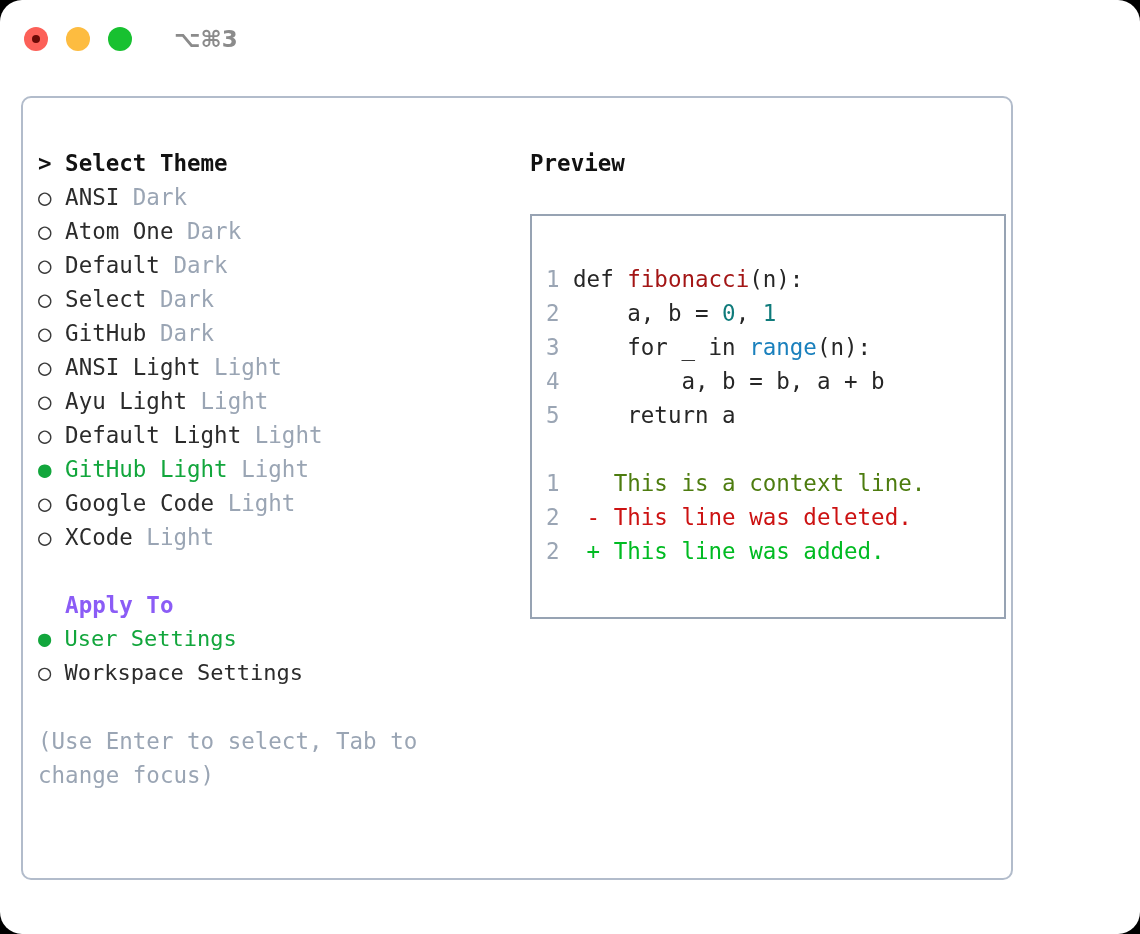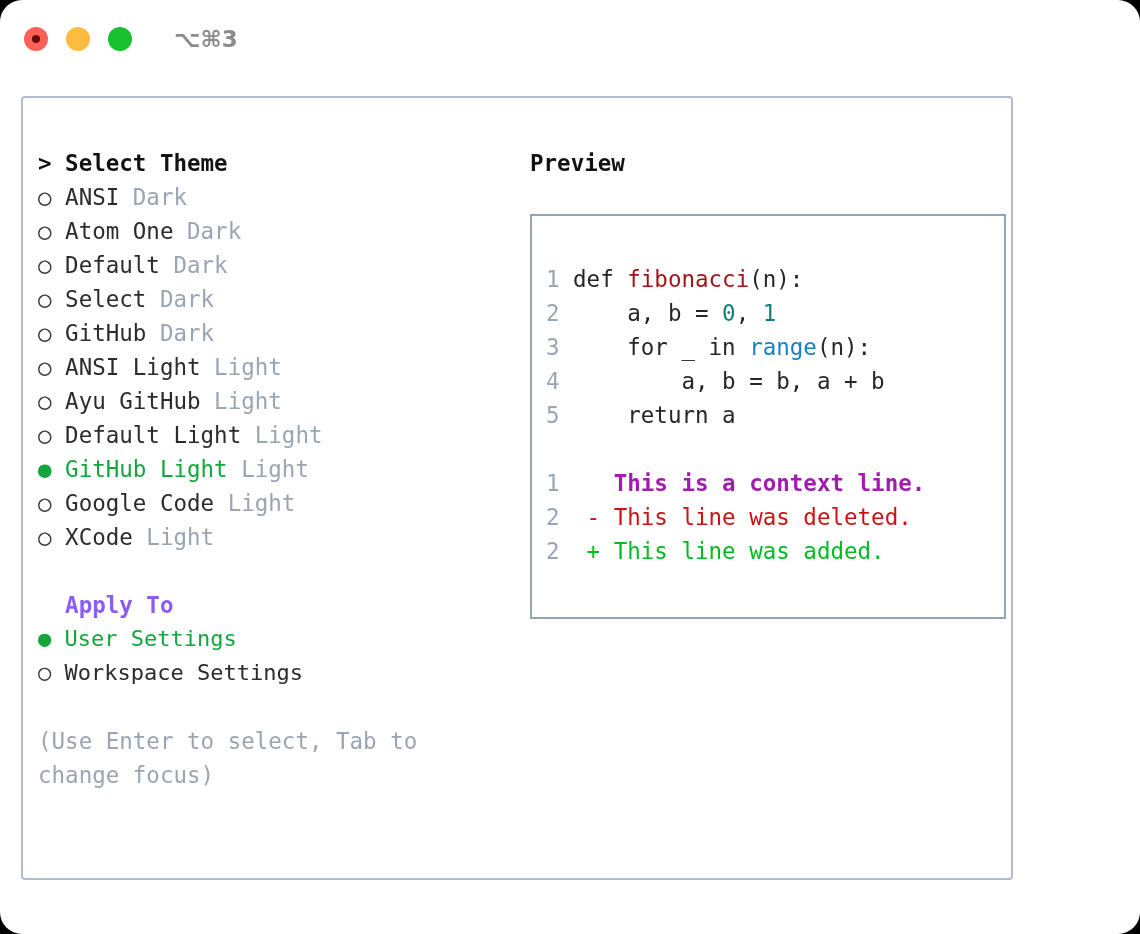--- a/index.html
+++ b/index.html
@@ -69,21 +69,21 @@
   }
 
   
   .panel {
     position: absolute;
     left: 21px;
     top: 96px;
     width: 992px;
     height: 784px;
     border: 2px solid #b2bccb;
-    border-radius: 4px;
+    border-radius: 10px;
     box-sizing: border-box;
     background: #ffffff;
   }
 
   .columns {
     position: absolute;
     left: 0; top: 0;
     width: 100%; height: 100%;
   }
 
@@ -177,21 +177,21 @@
     color: #9aa5b4;
     display: inline-block;
     width: 1ch;
     text-align: right;
   }
   .tok-plain { color: #262626; }
   .tok-func  { color: #a31515; }
   .tok-num   { color: #0f7b7b; }
   .tok-builtin { color: #1a80bd; }
   .blank-line { height: 34px; }
-  .diff-ctx { color: #a21caf; font-weight: bold; }
+  .diff-ctx { color: #4d7c0f; }
   .diff-del { color: #cc1212; }
   .diff-add { color: #00bb22; }
 </style>
 </head>
 <body>
 
 <div class="window">
 
   <div class="titlebar">
     <div class="traffic">
@@ -207,21 +207,21 @@
 
       <div class="left-col">
         <div class="list-header">&gt; Select Theme</div>
         <div id="theme-list">
             <div class="theme-row"><span class="marker">○ </span><span class="name">ANSI</span><span class="variant"> Dark</span></div>
             <div class="theme-row"><span class="marker">○ </span><span class="name">Atom One</span><span class="variant"> Dark</span></div>
             <div class="theme-row"><span class="marker">○ </span><span class="name">Default</span><span class="variant"> Dark</span></div>
             <div class="theme-row"><span class="marker">○ </span><span class="name">Select</span><span class="variant"> Dark</span></div>
             <div class="theme-row"><span class="marker">○ </span><span class="name">GitHub</span><span class="variant"> Dark</span></div>
             <div class="theme-row"><span class="marker">○ </span><span class="name">ANSI Light</span><span class="variant"> Light</span></div>
-            <div class="theme-row"><span class="marker">○ </span><span class="name">Ayu GitHub</span><span class="variant"> Light</span></div>
+            <div class="theme-row"><span class="marker">○ </span><span class="name">Ayu Light</span><span class="variant"> Light</span></div>
             <div class="theme-row"><span class="marker">○ </span><span class="name">Default Light</span><span class="variant"> Light</span></div>
             <div class="theme-row selected"><span class="marker">● </span><span class="name">GitHub Light</span><span class="variant"> Light</span></div>
             <div class="theme-row"><span class="marker">○ </span><span class="name">Google Code</span><span class="variant"> Light</span></div>
             <div class="theme-row"><span class="marker">○ </span><span class="name">XCode</span><span class="variant"> Light</span></div>
           </div>
 
         <div class="apply-block">
           <div class="apply-header">  Apply To</div>
           <div id="apply-list">
               <div class="apply-row selected"><span class="marker">● </span><span class="name">User Settings</span></div>

